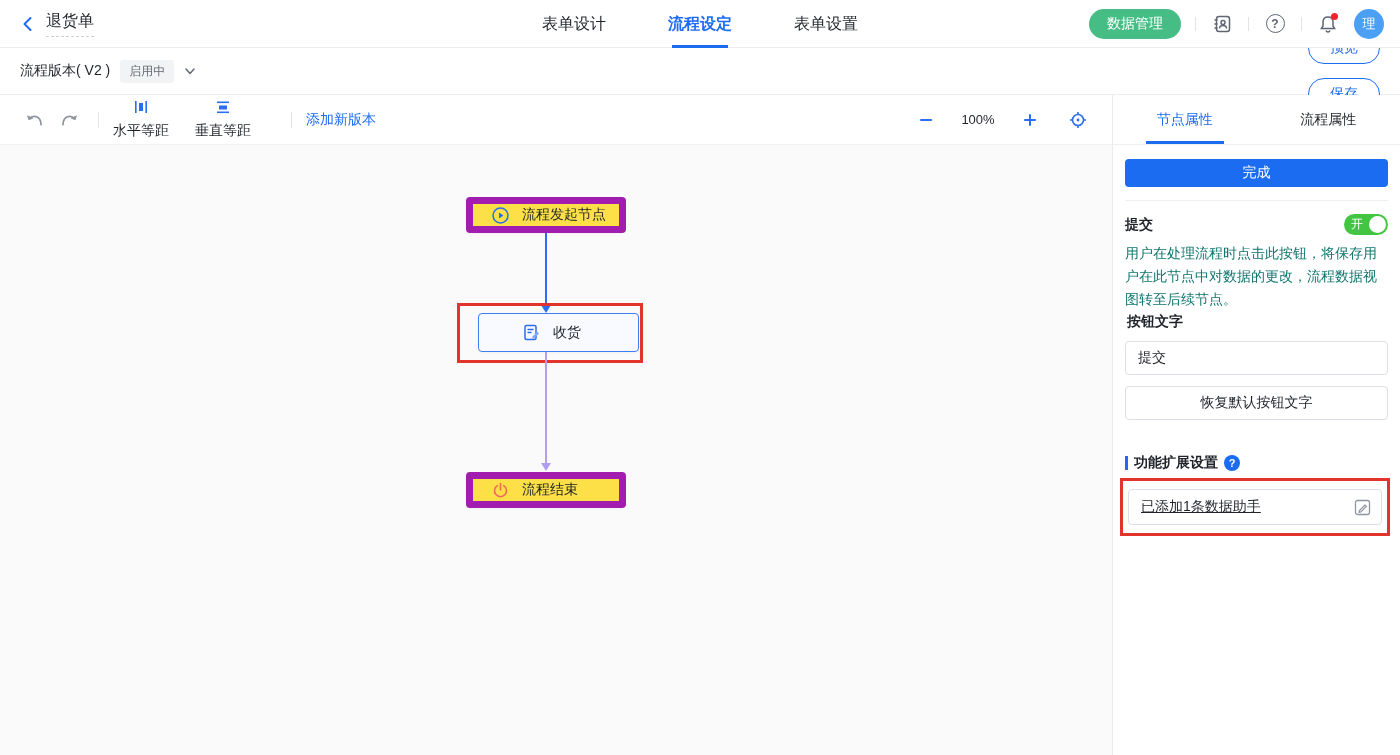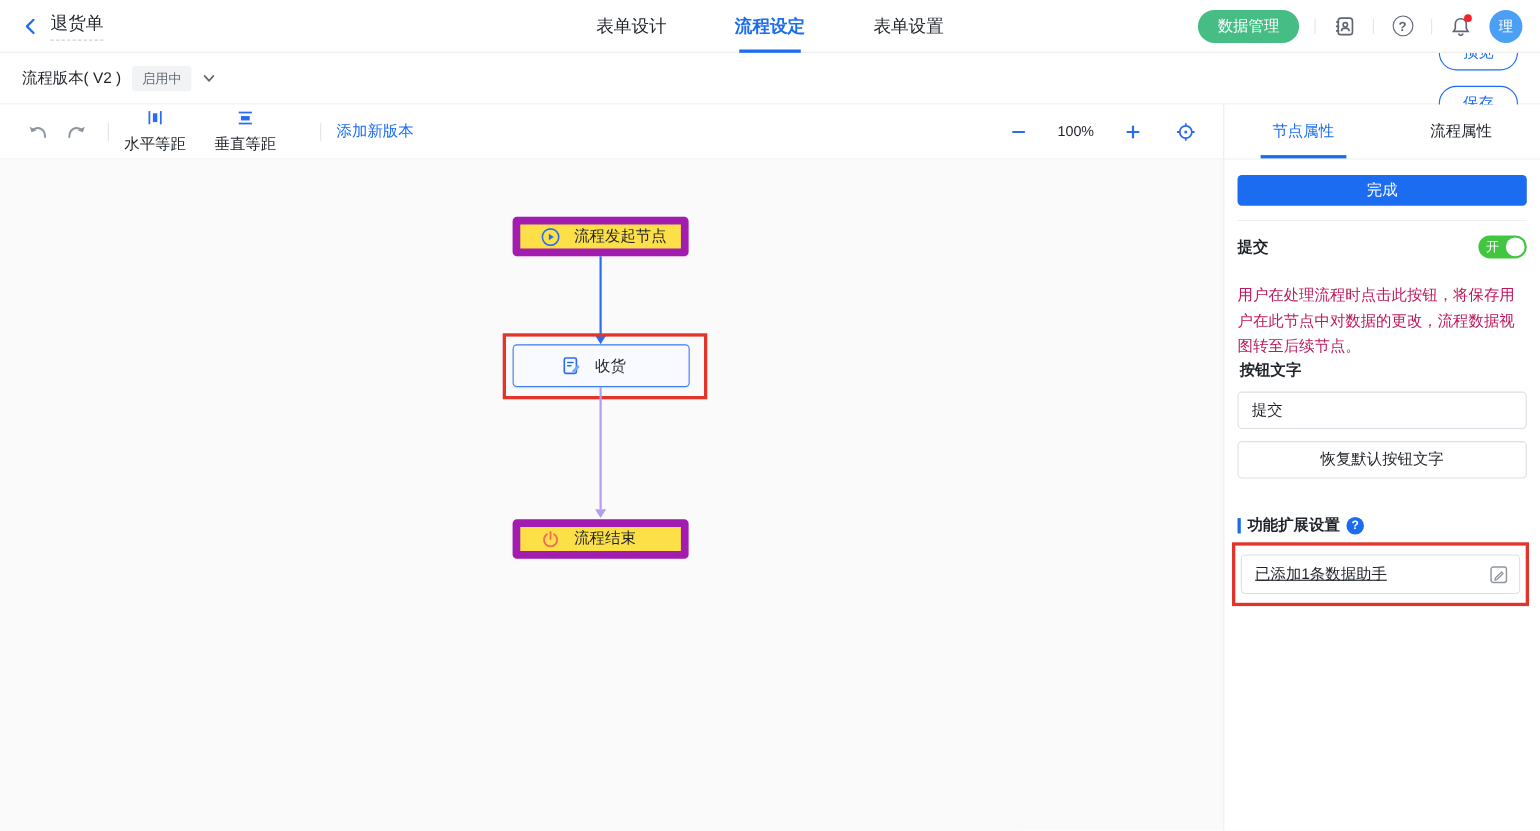--- a/index.html
+++ b/index.html
@@ -60,21 +60,21 @@
   .p-tab.active { color:#1c6cf2; }
   .p-tab.active::after { content:""; position:absolute; bottom:0; left:50%; transform:translateX(-50%); width:78px; height:3px; background:#1c6cf2; }
   .panel-body { padding:14px 12px; overflow:hidden; }
   .primary-btn { width:100%; height:28px; background:#1c6cf2; border:none; border-radius:4px; color:#fff; font-size:14px; cursor:pointer; }
   .p-divider { height:1px; background:#efefef; margin:13px 0; }
   .row-between { display:flex; align-items:center; justify-content:space-between; }
   .field-label { font-size:14px; font-weight:bold; color:#1f2329; }
   .toggle { width:44px; height:21px; background:#42c642; border-radius:11px; display:flex; align-items:center; cursor:pointer; position:relative; }
   .toggle-text { color:#fff; font-size:12px; margin-left:7px; }
   .toggle-knob { position:absolute; right:2px; top:2px; width:17px; height:17px; background:#fff; border-radius:50%; }
-  .desc-text { font-size:14px; color:#be185d; line-height:23px; margin-top:22px; }
+  .desc-text { font-size:14px; color:#0f766e; line-height:23px; margin-top:7px; }
   .sub-label { font-size:14px; font-weight:bold; color:#1f2329; margin:2px 0 10px 2px; }
   .text-input { width:100%; height:34px; border:1px solid #dcdfe6; border-radius:4px; padding:0 12px; font-size:14px; color:#1f2329; outline:none; font-family:inherit; }
   .ghost-btn { width:100%; height:34px; border:1px solid #dcdfe6; background:#fff; border-radius:4px; font-size:14px; color:#1f2329; cursor:pointer; margin-top:11px; }
   .section-head { display:flex; align-items:center; gap:6px; margin-top:34px; }
   .blue-bar { width:3px; height:14px; background:#1c6cf2; }
   .section-title { font-size:14px; font-weight:bold; color:#1f2329; }
   .q-circle { width:16px; height:16px; background:#1c6cf2; color:#fff; border-radius:50%; font-size:11px; font-weight:bold; display:flex; align-items:center; justify-content:center; }
   .red-frame { border:3px solid #e2342a; padding:8px 5px; margin-top:6px; margin-left:-5px; margin-right:-2px;text-decoration:underline; }
   .assistant-field { height:36px; border:1px solid #dcdfe6; border-radius:4px; display:flex; align-items:center; justify-content:space-between; padding:0 10px 0 12px; cursor:pointer; }
   .assistant-text { font-size:14px; color:#1f2329; }
@@ -205,21 +205,21 @@
           <path d="M7 5.6 L11.5 8.5 L7 11.4 Z" fill="#2b6df0"></path>
         </svg>
         <span>流程发起节点</span>
       </div>
 
       <div class="conn" style="left:545px; top:88px; height:72px; background:#2b6df0;"></div>
       <div class="conn-arrow" style="left:541px; top:160px; border-top:8px solid #2b6df0;"></div>
 
       <div class="annotation" style="left:457px; top:158px; width:186px; height:60px;"></div>
 
-      <div class="node selected" style="left:466px; top:168px; width:161px; height:39px;padding-left:44px;">
+      <div class="node selected" style="left:478px; top:168px; width:161px; height:39px;padding-left:44px;">
         <svg width="17" height="17" viewBox="0 0 17 17">
           <rect x="2" y="1.5" width="11" height="14" rx="1.5" fill="none" stroke="#2b6df0" stroke-width="1.5"></rect>
           <path d="M5 5.5 h5 M5 8.5 h3" stroke="#2b6df0" stroke-width="1.3" stroke-linecap="round"></path>
           <path d="M9.5 12.5 L14.2 7.8 L16 9.6 L11.3 14.3 L9.2 14.8 Z" fill="#7ea7f5"></path>
         </svg>
         <span>收货</span>
       </div>
 
       <div class="conn" style="left:545px; top:207px; height:111px; background:#b29df0;"></div>
       <div class="conn-arrow" style="left:541px; top:318px; border-top:8px solid #b29df0;"></div>

